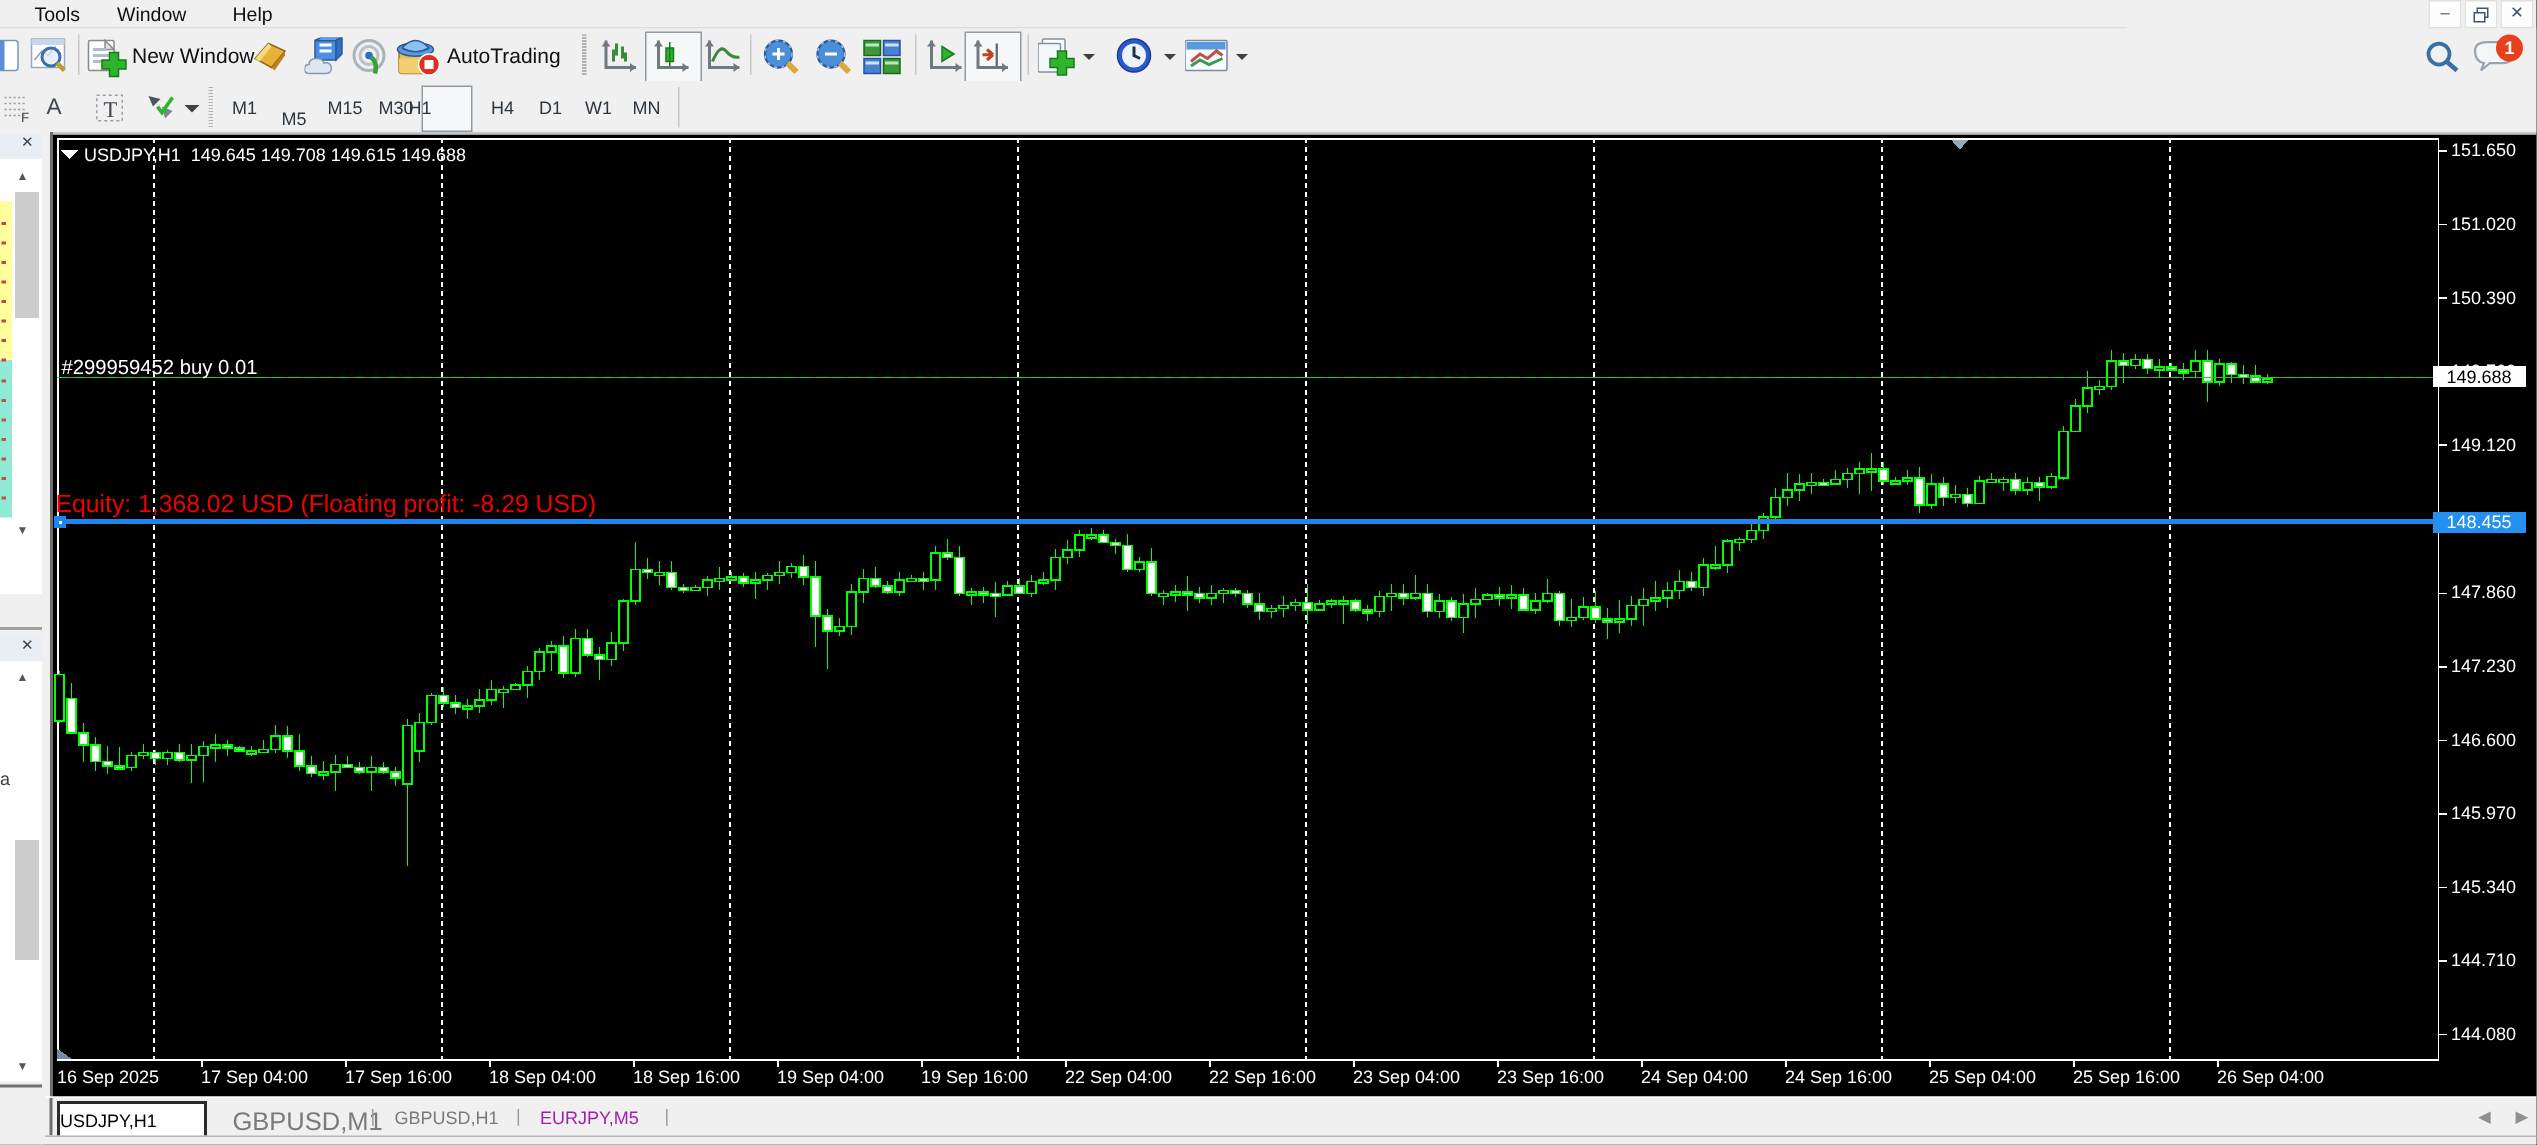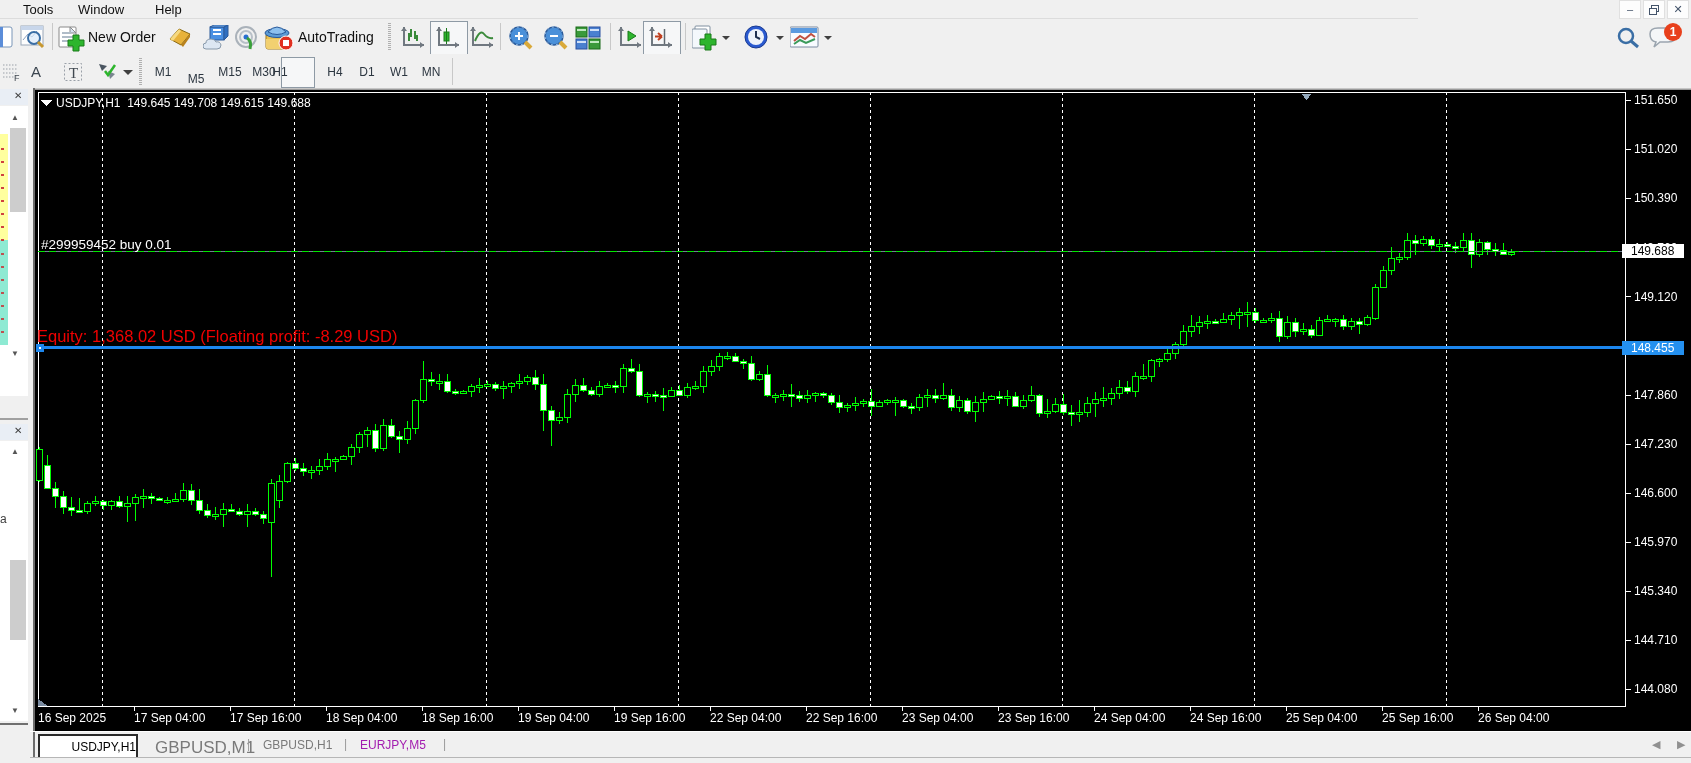--- a/index.html
+++ b/index.html
@@ -6,21 +6,21 @@
     <span class="abs" style="left:155px;top:2px;font-size:13px;color:#101010">Help</span>
     <div class="wbtn" style="left:1619px">–</div>
     <div class="wbtn" style="left:1643px"><svg width="12" height="12" viewBox="0 0 12 12" style="margin-top:3px">
         <rect x="3.5" y="1.5" width="7" height="6" fill="none" stroke="#44546a"></rect>
         <rect x="1.5" y="4.5" width="7" height="6" fill="#fdfdfd" stroke="#44546a"></rect>
       </svg></div>
     <div class="wbtn" style="left:1667px">✕</div>
   </div>
 <div class="abs" style="left:0;top:19px;width:1691px;height:35px;background:#f0f0f0"></div>
 <div class="sep" style="left:52px;top:23px;height:27px"></div>
-<span class="abs" style="left:88px;top:29px;font-size:14px;color:#101010">New Order</span>
+<span class="abs" style="left:88px;top:29px;font-size:14px;color:#101010">New Window</span>
 <span class="abs" style="left:298px;top:29px;font-size:14px;color:#101010">AutoTrading</span>
 <div class="grip" style="left:388px;top:23px;height:27px"></div>
 <div class="sep" style="left:500px;top:23px;height:27px"></div>
 <div class="sep" style="left:610px;top:23px;height:27px"></div>
 <div class="sep" style="left:685px;top:23px;height:27px"></div>
 <svg class="abs" style="left:0px;top:25px" width="14" height="24" viewBox="0 0 14 24">
     <rect x="-6" y="2" width="18" height="20" rx="2" fill="#fff" stroke="#7a96b8"></rect>
     <rect x="-6" y="2" width="9" height="20" fill="#5b8dd9"></rect>
   </svg>
 <svg class="abs" style="left:20px;top:25px" width="28" height="24" viewBox="0 0 28 24">
@@ -642,21 +642,21 @@
       <text x="1286" y="722">25 Sep 04:00</text>
       <line x1="1382.5" y1="707" x2="1382.5" y2="711" stroke="#fff"></line>
       <text x="1382" y="722">25 Sep 16:00</text>
       <line x1="1478.5" y1="707" x2="1478.5" y2="711" stroke="#fff"></line>
       <text x="1478" y="722">26 Sep 04:00</text>
     </g>
     <path d="M38 699 L38 706 L48 706 Z" fill="#7a8ba0"></path>
   </svg>
 <div class="abs" style="left:30px;top:731px;width:1661px;height:26px;background:#f0f0f0;border-top:1px solid #fff">
     <div class="abs" style="left:3px;top:0;width:2px;height:25px;background:#6d6d6d"></div>
-    <div class="abs" style="left:8px;top:2px;width:100px;height:24px;background:#fff;border:2px solid #2b2b2b;border-bottom:none;box-sizing:border-box;text-align:right;font-size:12px;color:#000;padding-top:4px">USDJPY,H1</div>
+    <div class="abs" style="left:8px;top:2px;width:100px;height:24px;background:#fff;border:2px solid #2b2b2b;border-bottom:none;box-sizing:border-box;text-align:left;font-size:12px;color:#000;padding-top:4px">USDJPY,H1</div>
     <span class="abs" style="left:125px;top:6px;font-size:17px;color:#7a7a7a">GBPUSD,M1</span>
     <span class="abs" style="left:217px;top:5px;font-size:12px;color:#9a9a9a">|</span>
     <span class="abs" style="left:233px;top:6px;font-size:12px;color:#7a7a7a">GBPUSD,H1</span>
     <span class="abs" style="left:314px;top:5px;font-size:12px;color:#9a9a9a">|</span>
     <span class="abs" style="left:330px;top:6px;font-size:12px;color:#a21caf">EURJPY,M5</span>
     <span class="abs" style="left:413px;top:5px;font-size:12px;color:#9a9a9a">|</span>
     <span class="abs" style="left:1622px;top:6px;font-size:11px;color:#909090">◀</span>
     <span class="abs" style="left:1647px;top:6px;font-size:11px;color:#909090">▶</span>
   </div>
 <div class="abs" style="left:0;top:757px;width:1691px;height:6px;background:#f0f0f0;border-top:1px solid #b6b6b6"></div>

